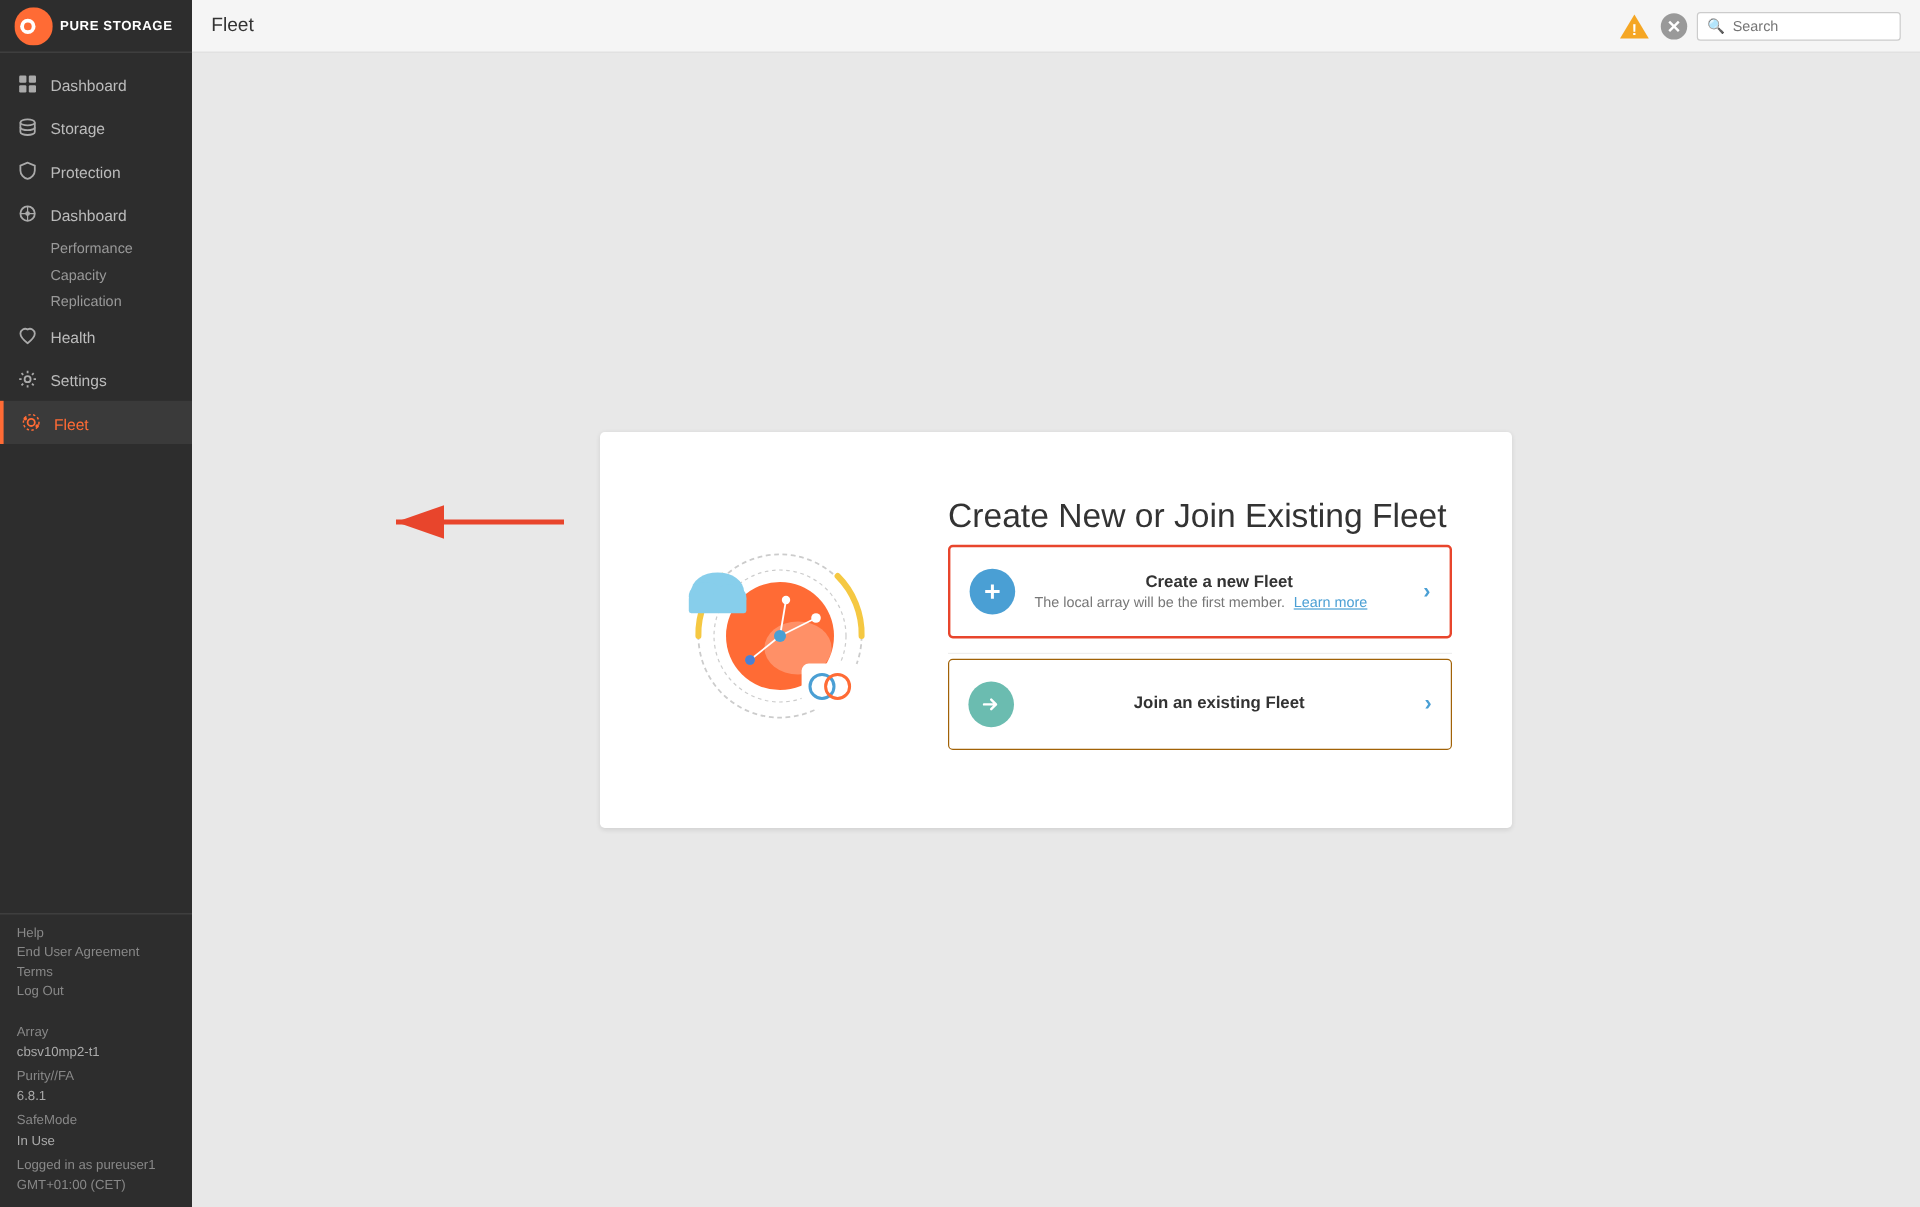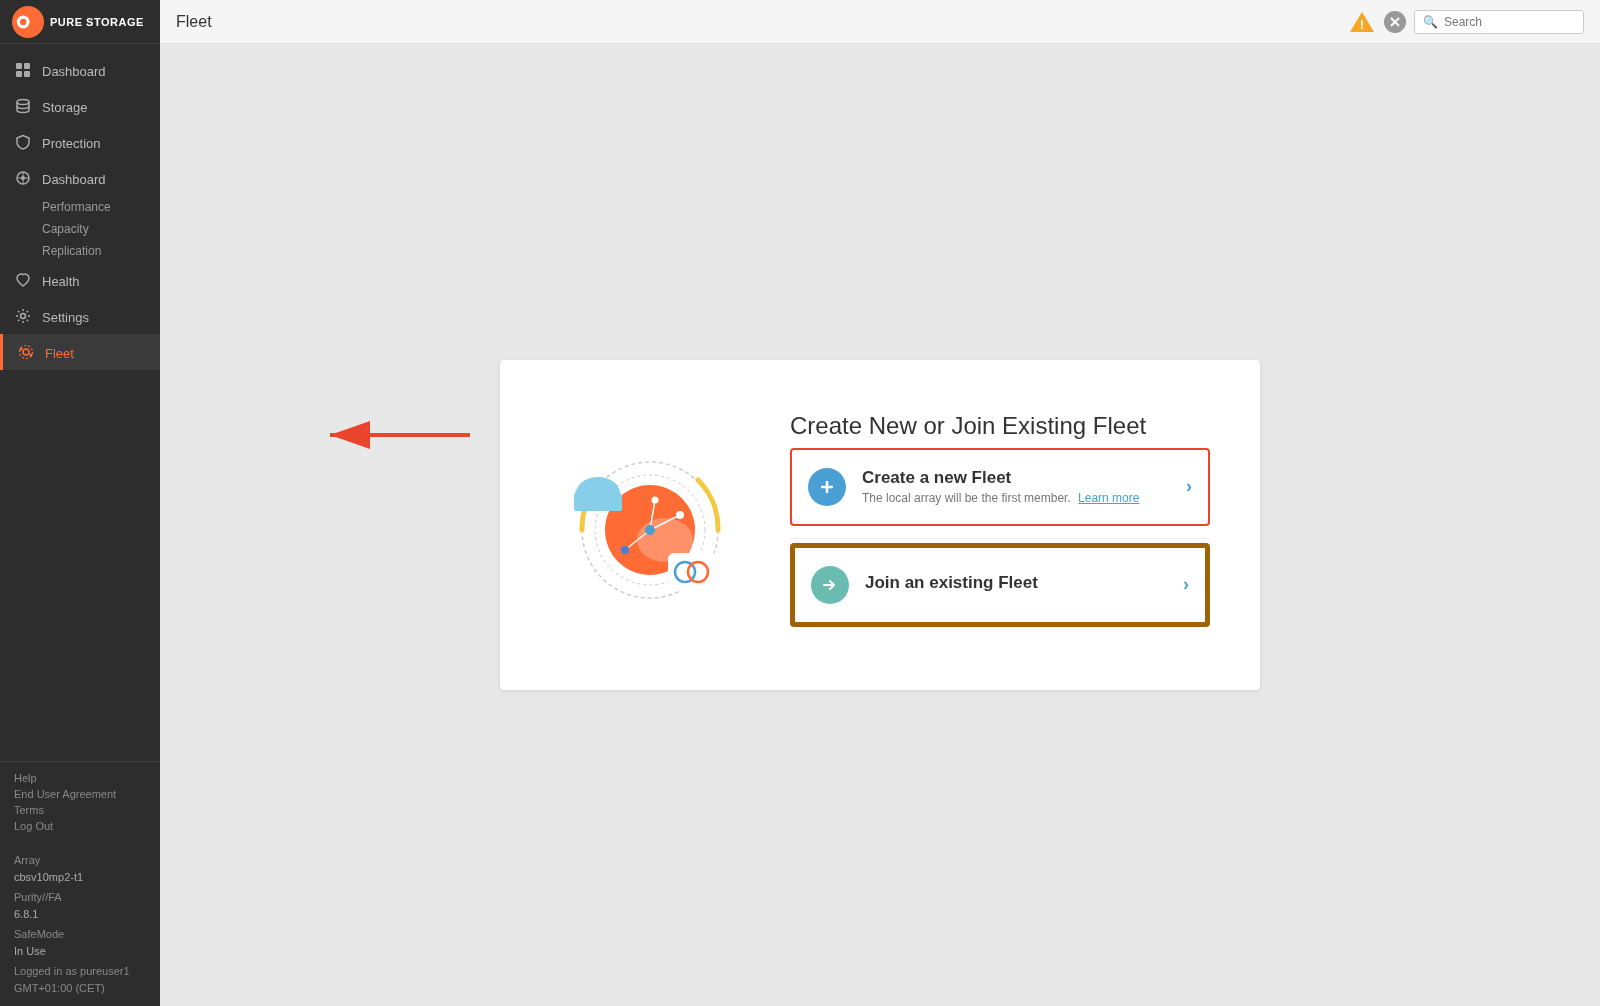--- a/index.html
+++ b/index.html
@@ -185,58 +185,59 @@
       position: relative;
       display: flex;
       align-items: center;
       justify-content: center;
     }
 
     .fleet-content {
       flex: 1;
     }
     .fleet-title {
-      font-size: 24px;
+      font-size: 28px;
       font-weight: 400;
       color: #333;
       margin-bottom: 8px;
     }
     .fleet-option {
       display: flex;
       align-items: center;
       padding: 18px 16px;
       border-radius: 4px;
       margin-bottom: 12px;
       cursor: pointer;
       position: relative;
       gap: 16px;
     }
     .fleet-option.highlighted {
       border: 2px solid #e8452c;
     }
     .fleet-option.normal {
-      border: 5px solid #a16207;
+      border: 1px solid #a16207;
     }
     .option-icon {
       width: 38px;
       height: 38px;
       border-radius: 50%;
       display: flex;
       align-items: center;
       justify-content: center;
       flex-shrink: 0;
     }
     .option-icon.blue { background: #4a9fd4; }
     .option-icon.teal { background: #6bbcb0; }
     .option-text { flex: 1; }
     .option-title {
-      font-size: 17px;
+      font-size: 14px;
       font-weight: 600;
       color: #333;
       margin-bottom: 3px;
+      text-align: center;
     }
     .option-desc {
       font-size: 12px;
       color: #777;
     }
     .option-desc a {
       color: #4a9fd4;
       text-decoration: none;
     }
     .option-chevron {

